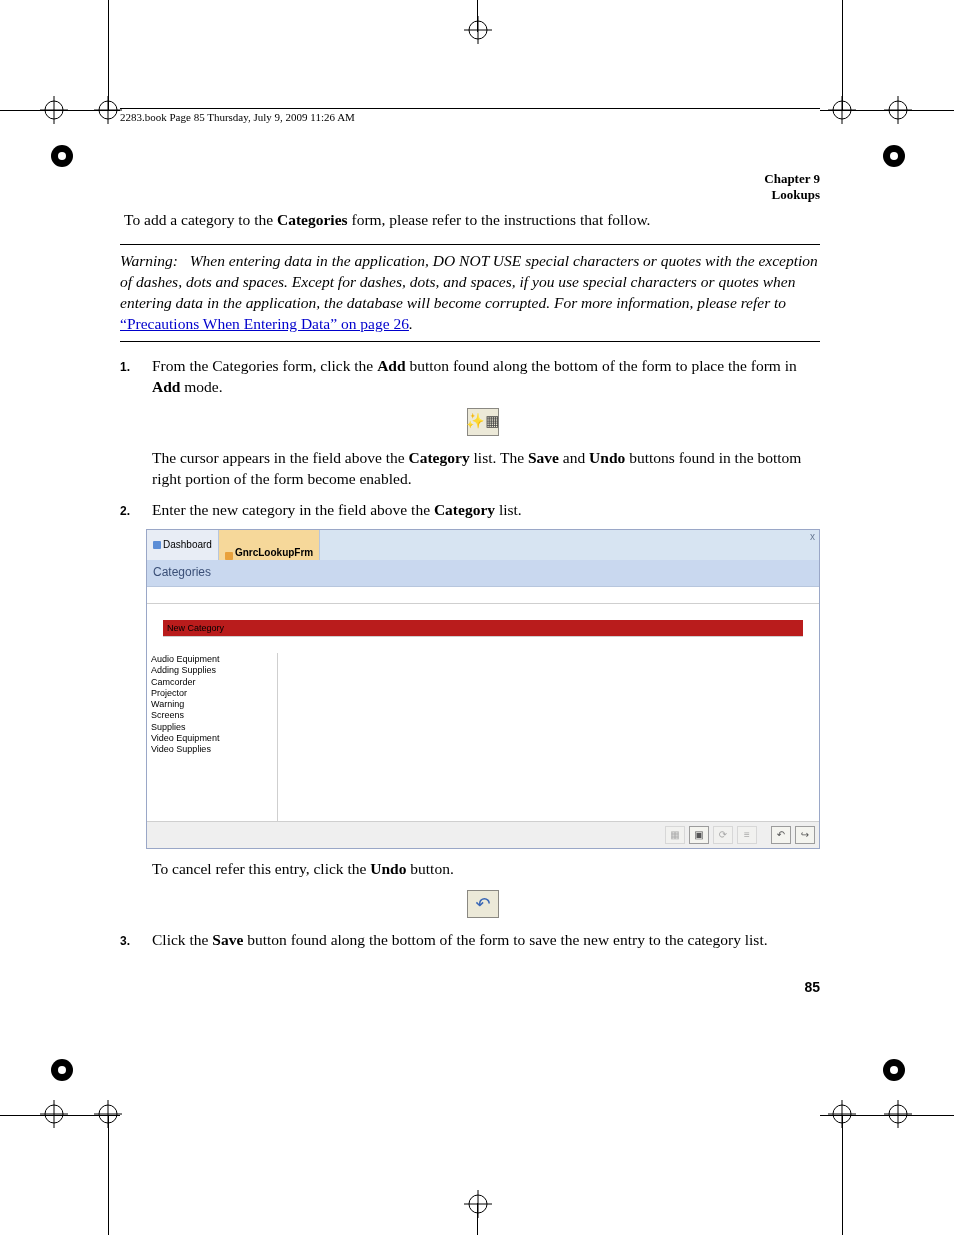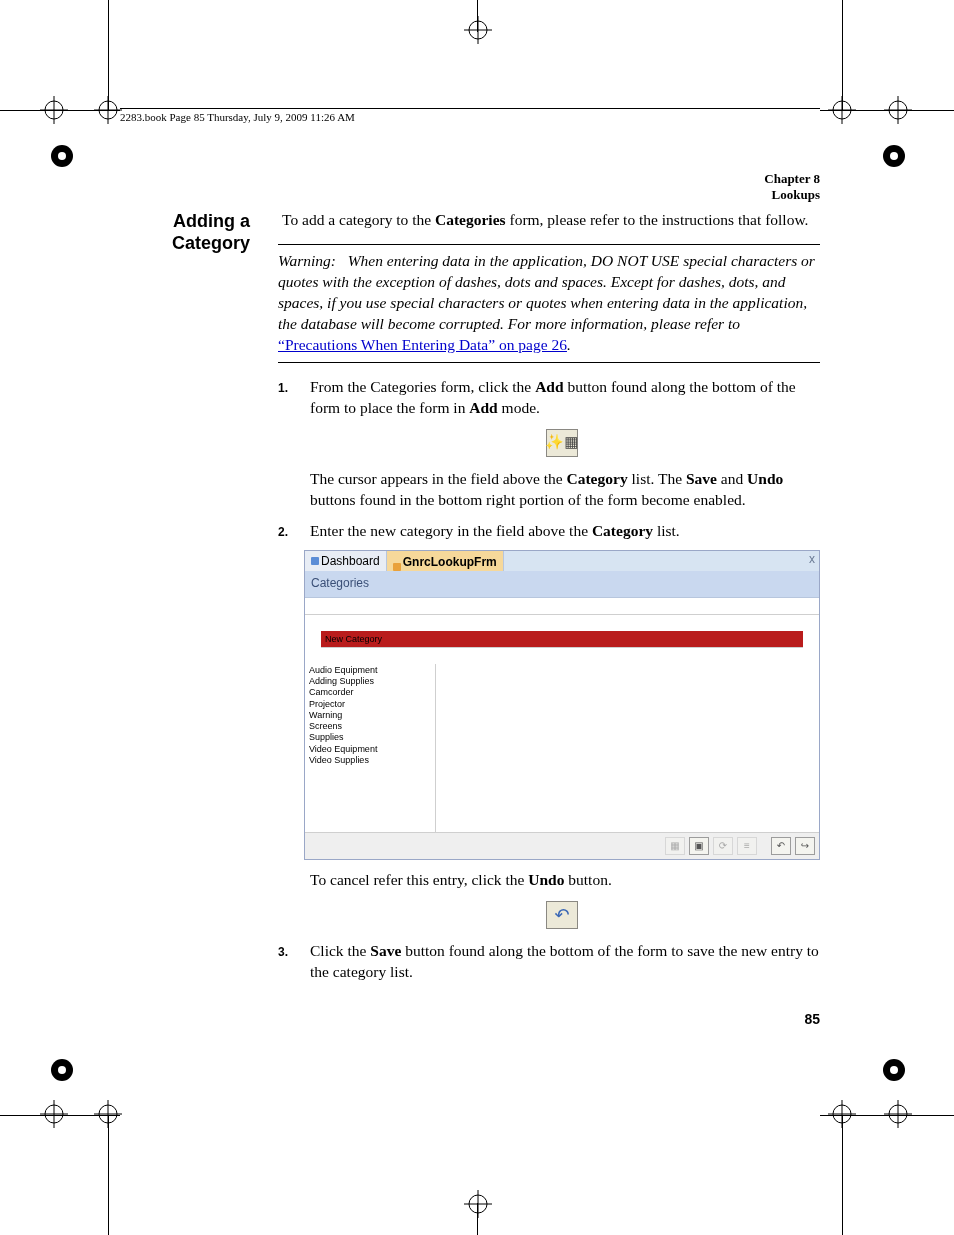--- a/index.html
+++ b/index.html
@@ -131,23 +131,23 @@
   .app-shot {
     margin: 8px 0 10px 0;
     font-family: Tahoma, Arial, sans-serif;
     font-size: 9px;
     border: 1px solid #9aa7c7;
     background: #fff;
   }
   .app-tabs {
     display: flex;
     background: #d7e4f2;
-    height: 20px;
+    height: 30px;
     align-items: stretch;
-    font-size: 12px;
+    font-size: 10px;
   }
   .app-tab {
     display: flex;
     align-items: center;
     gap: 2px;
     padding: 0 6px;
     border-right: 1px solid #b7c6dd;
     background: #e8edf5;
   }
   .app-tab.active { background: #f6d89a; font-weight: bold; align-items: flex-end; }
@@ -296,26 +296,25 @@
 <svg class="reg-donut" style="left:882px; top:1058px;" viewBox="0 0 24 24">
     <circle cx="12" cy="12" r="11" fill="#000"></circle>
     <circle cx="12" cy="12" r="4" fill="#fff"></circle>
   </svg>
 
 <div class="page">
 
   <div class="running-head">2283.book  Page 85  Thursday, July 9, 2009  11:26 AM</div>
 
   <div class="chapter-label">
-    <span>Chapter 8</span><br>
+    <span>Chapter 9</span><br>
     <span>Lookups</span>
   </div>
 
   <div class="two-col">
-    <div class="side-head">Adding a Category</div>
 
     <div class="body-col">
 
       <p>
         <span>To add a category to the </span><span class="strong">Categories</span><span> form, please refer to the instructions that follow.</span>
       </p>
 
       <div class="warning-block">
         <span>Warning:</span>&nbsp;&nbsp;
         <span>When entering data in the application, DO NOT USE special characters or quotes with the exception of dashes, dots and spaces. Except for dashes, dots, and spaces, if you use special characters or quotes when entering data in the application, the database will become corrupted. For more information, please refer to </span>

